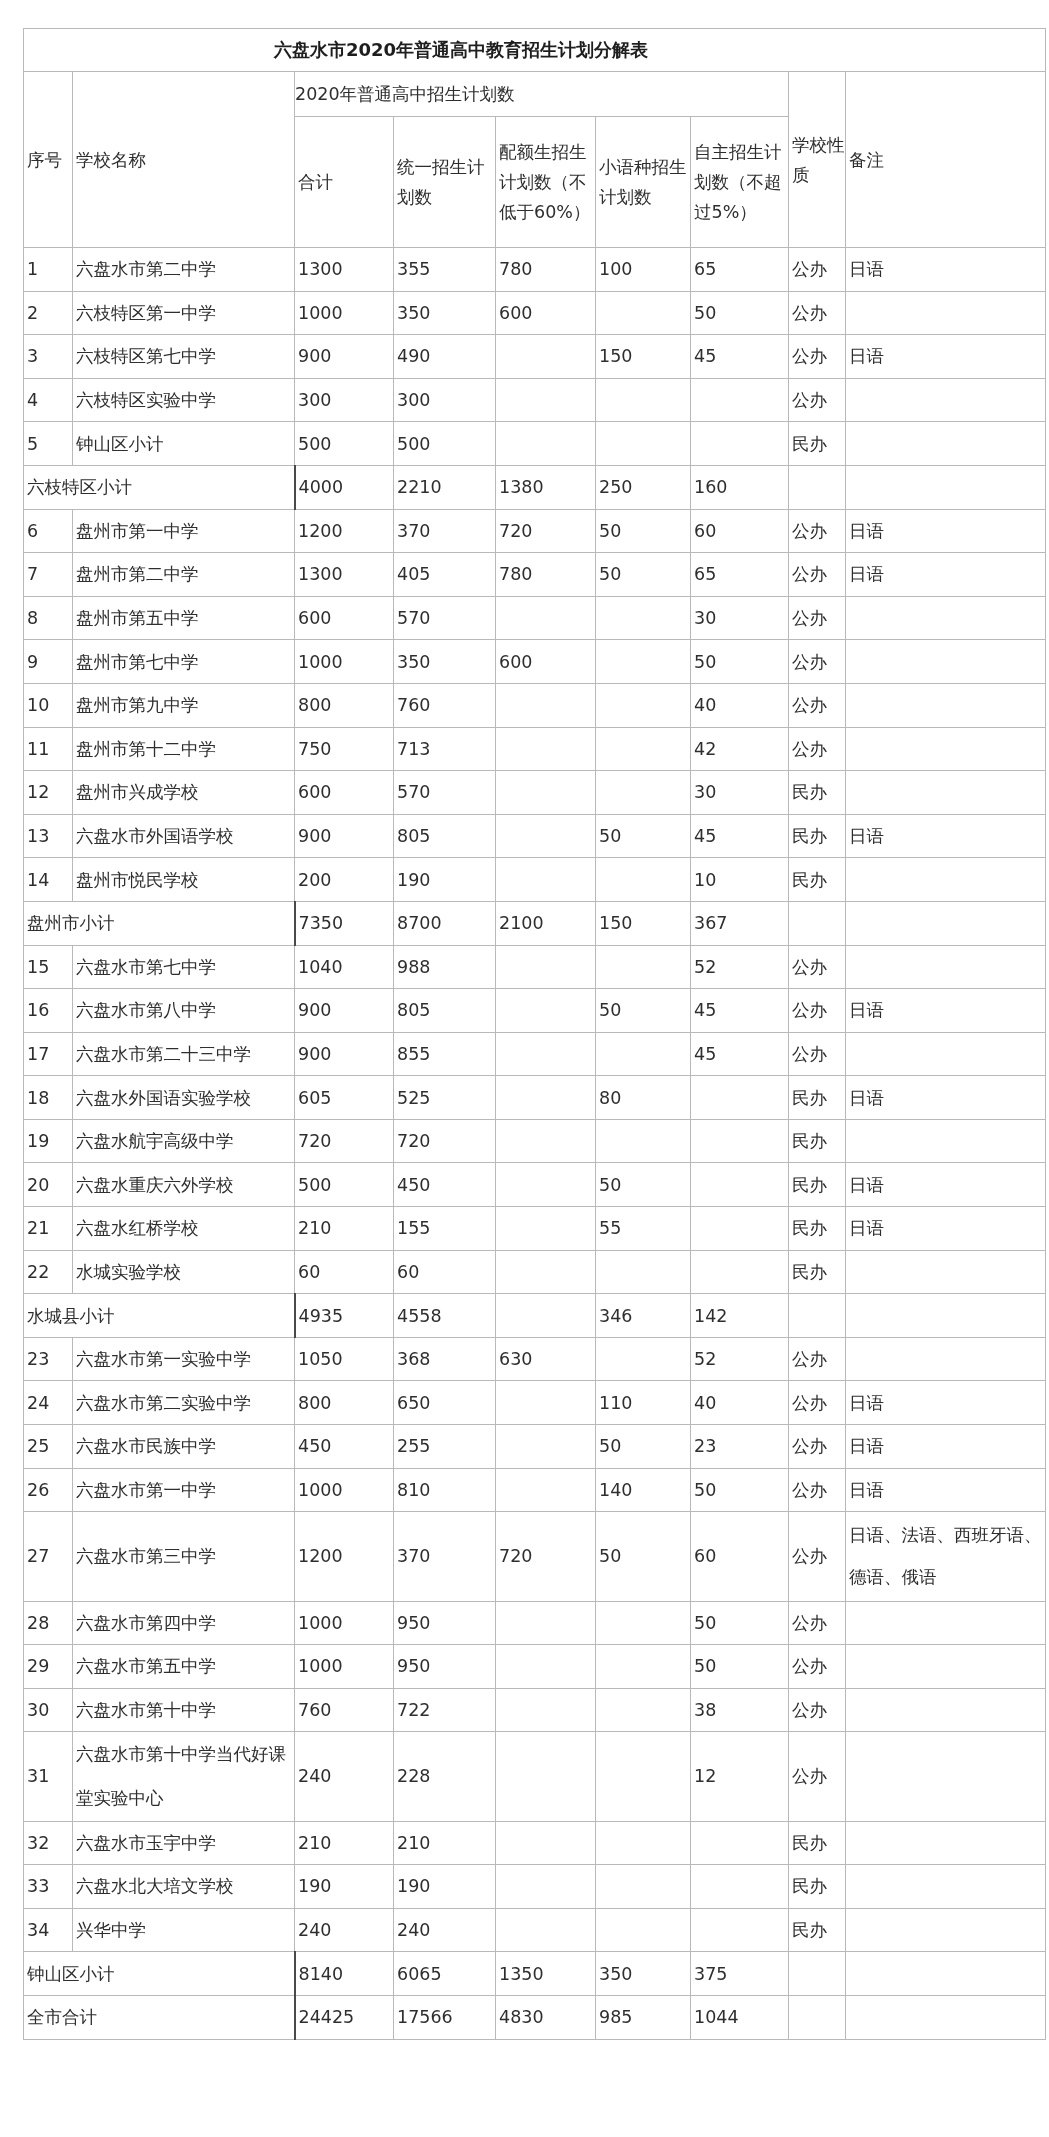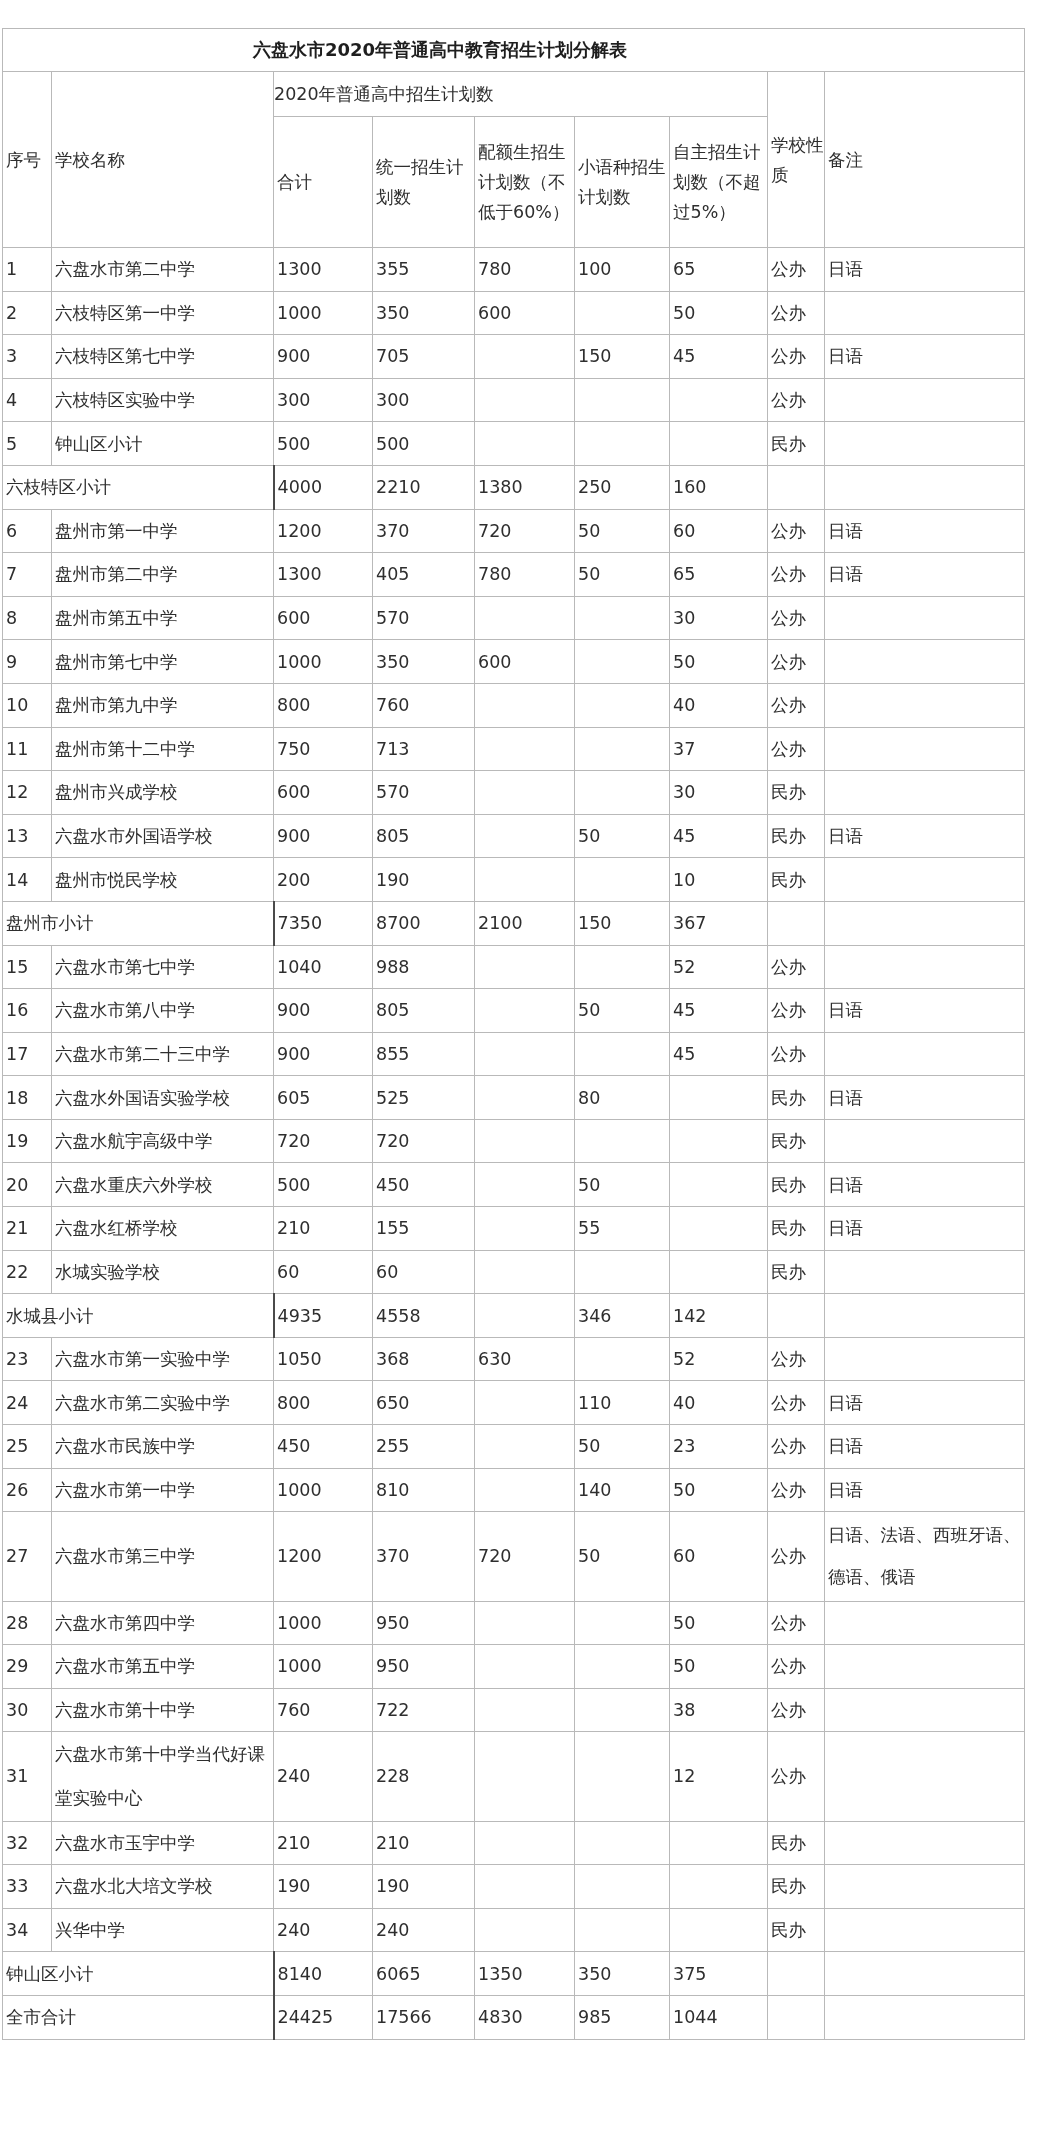--- a/index.html
+++ b/index.html
@@ -10,21 +10,21 @@
   body {
     width: 1049px;
     height: 2137px;
     position: relative;
     overflow: hidden;
     font-family: "DejaVu Sans", "Liberation Sans", sans-serif;
     color: #2b2b2b;
   }
   table.plan {
     position: absolute;
-    left: 2px;
+    left: 23px;
     top: 28px;
     width: 1022px;
     border-collapse: collapse;
     table-layout: fixed;
   }
   table.plan td, table.plan th {
     border: 1.5px solid #b9b9b9;
     padding: 0 0 0 3px;
     font-size: 17.5px;
     font-weight: normal;
@@ -130,21 +130,21 @@
         <td>600</td>
         <td></td>
         <td>50</td>
         <td>公办</td>
         <td></td>
       </tr>
       <tr class="row">
         <td>3</td>
         <td>六枝特区第七中学</td>
         <td>900</td>
-        <td>705</td>
+        <td>490</td>
         <td></td>
         <td>150</td>
         <td>45</td>
         <td>公办</td>
         <td>日语</td>
       </tr>
       <tr class="row">
         <td>4</td>
         <td>六枝特区实验中学</td>
         <td>300</td>
@@ -231,21 +231,21 @@
         <td>公办</td>
         <td></td>
       </tr>
       <tr class="row">
         <td>11</td>
         <td>盘州市第十二中学</td>
         <td>750</td>
         <td>713</td>
         <td></td>
         <td></td>
-        <td>37</td>
+        <td>42</td>
         <td>公办</td>
         <td></td>
       </tr>
       <tr class="row">
         <td>12</td>
         <td>盘州市兴成学校</td>
         <td>600</td>
         <td>570</td>
         <td></td>
         <td></td>

